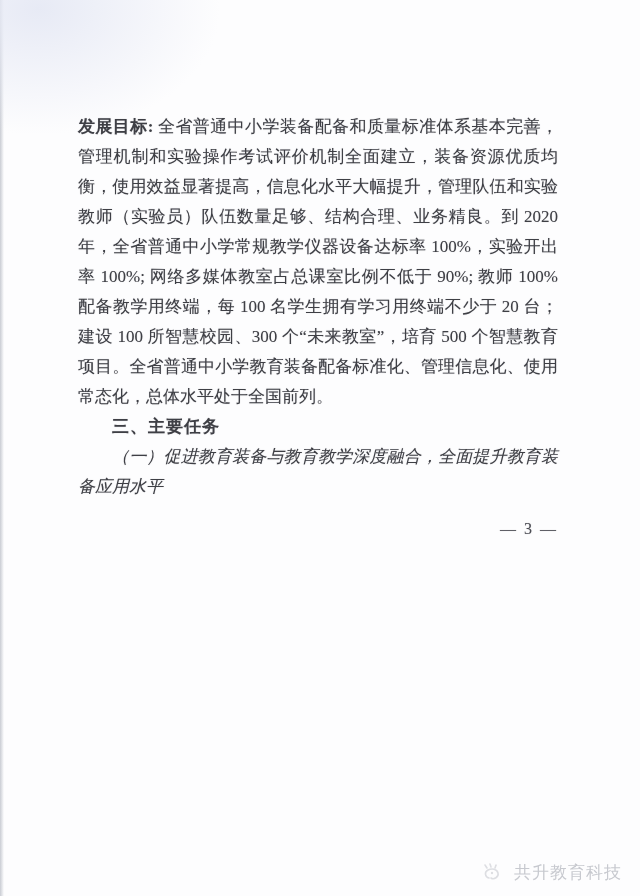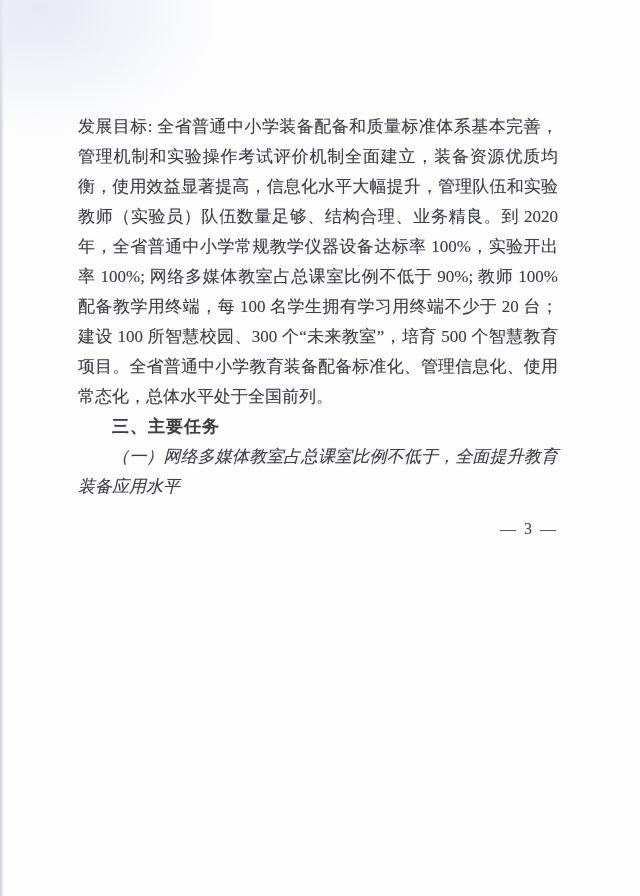--- a/index.html
+++ b/index.html
@@ -34,21 +34,21 @@
   .para {
     margin: 0;
     text-align: justify;
     text-justify: inter-ideograph;
   }
   .para .indent-lead,
   .para.indented {
     text-indent: 2em;
   }
   .bold-lead {
-    font-weight: normal;
+    font-weight: bold;
   }
   .heading {
     margin: 0;
     font-weight: bold;
     text-indent: 2em;
     letter-spacing: 1px;
   }
   .kaiti {
     font-style: italic;
     font-weight: 500;
@@ -82,19 +82,31 @@
 </head>
 <body>
 
 <div class="page">
   <div class="content">
 
     <p class="para"><span class="bold-lead indent-lead">发展目标:</span><span> 全省普通中小学装备配备和质量标准体系基本完善，管理机制和实验操作考试评价机制全面建立，装备资源优质均衡，使用效益显著提高，信息化水平大幅提升，管理队伍和实验教师（实验员）队伍数量足够、结构合理、业务精良。到 2020 年，全省普通中小学常规教学仪器设备达标率 100%，实验开出率 100%; 网络多媒体教室占总课室比例不低于 90%; 教师 100% 配备教学用终端，每 100 名学生拥有学习用终端不少于 20 台；建设 100 所智慧校园、300 个“未来教室”，培育 500 个智慧教育项目。全省普通中小学教育装备配备标准化、管理信息化、使用常态化，总体水平处于全国前列。</span></p>
 
     <p class="heading">三、主要任务</p>
 
-    <p class="para indented kaiti">（一）网络多媒体教室占总课室比例不低于，全面提升教育装备应用水平</p>
+    <p class="para indented kaiti">（一）促进教育装备与教育教学深度融合，全面提升教育装备应用水平</p>
 
 
     <p class="page-number">— 3 —</p>
   </div>
 
+  <div class="watermark">
+    <svg width="26" height="24" viewBox="0 0 26 24">
+      <g fill="none" stroke="#c3c5cc" stroke-width="1.6" stroke-linecap="round">
+        <path d="M7 18 C 3 17, 2 12, 6 10 C 10 8, 15 9, 16 13 C 17 17, 12 20, 9 18"></path>
+        <path d="M5 8 L 3 5"></path>
+        <path d="M9 7 L 8 4"></path>
+        <path d="M13 8 L 14 5"></path>
+      </g>
+      <circle cx="10" cy="13" r="1.2" fill="#c3c5cc"></circle>
+    </svg>
+    <span>共升教育科技</span>
+  </div>
 </div>
 
 </body></html>

